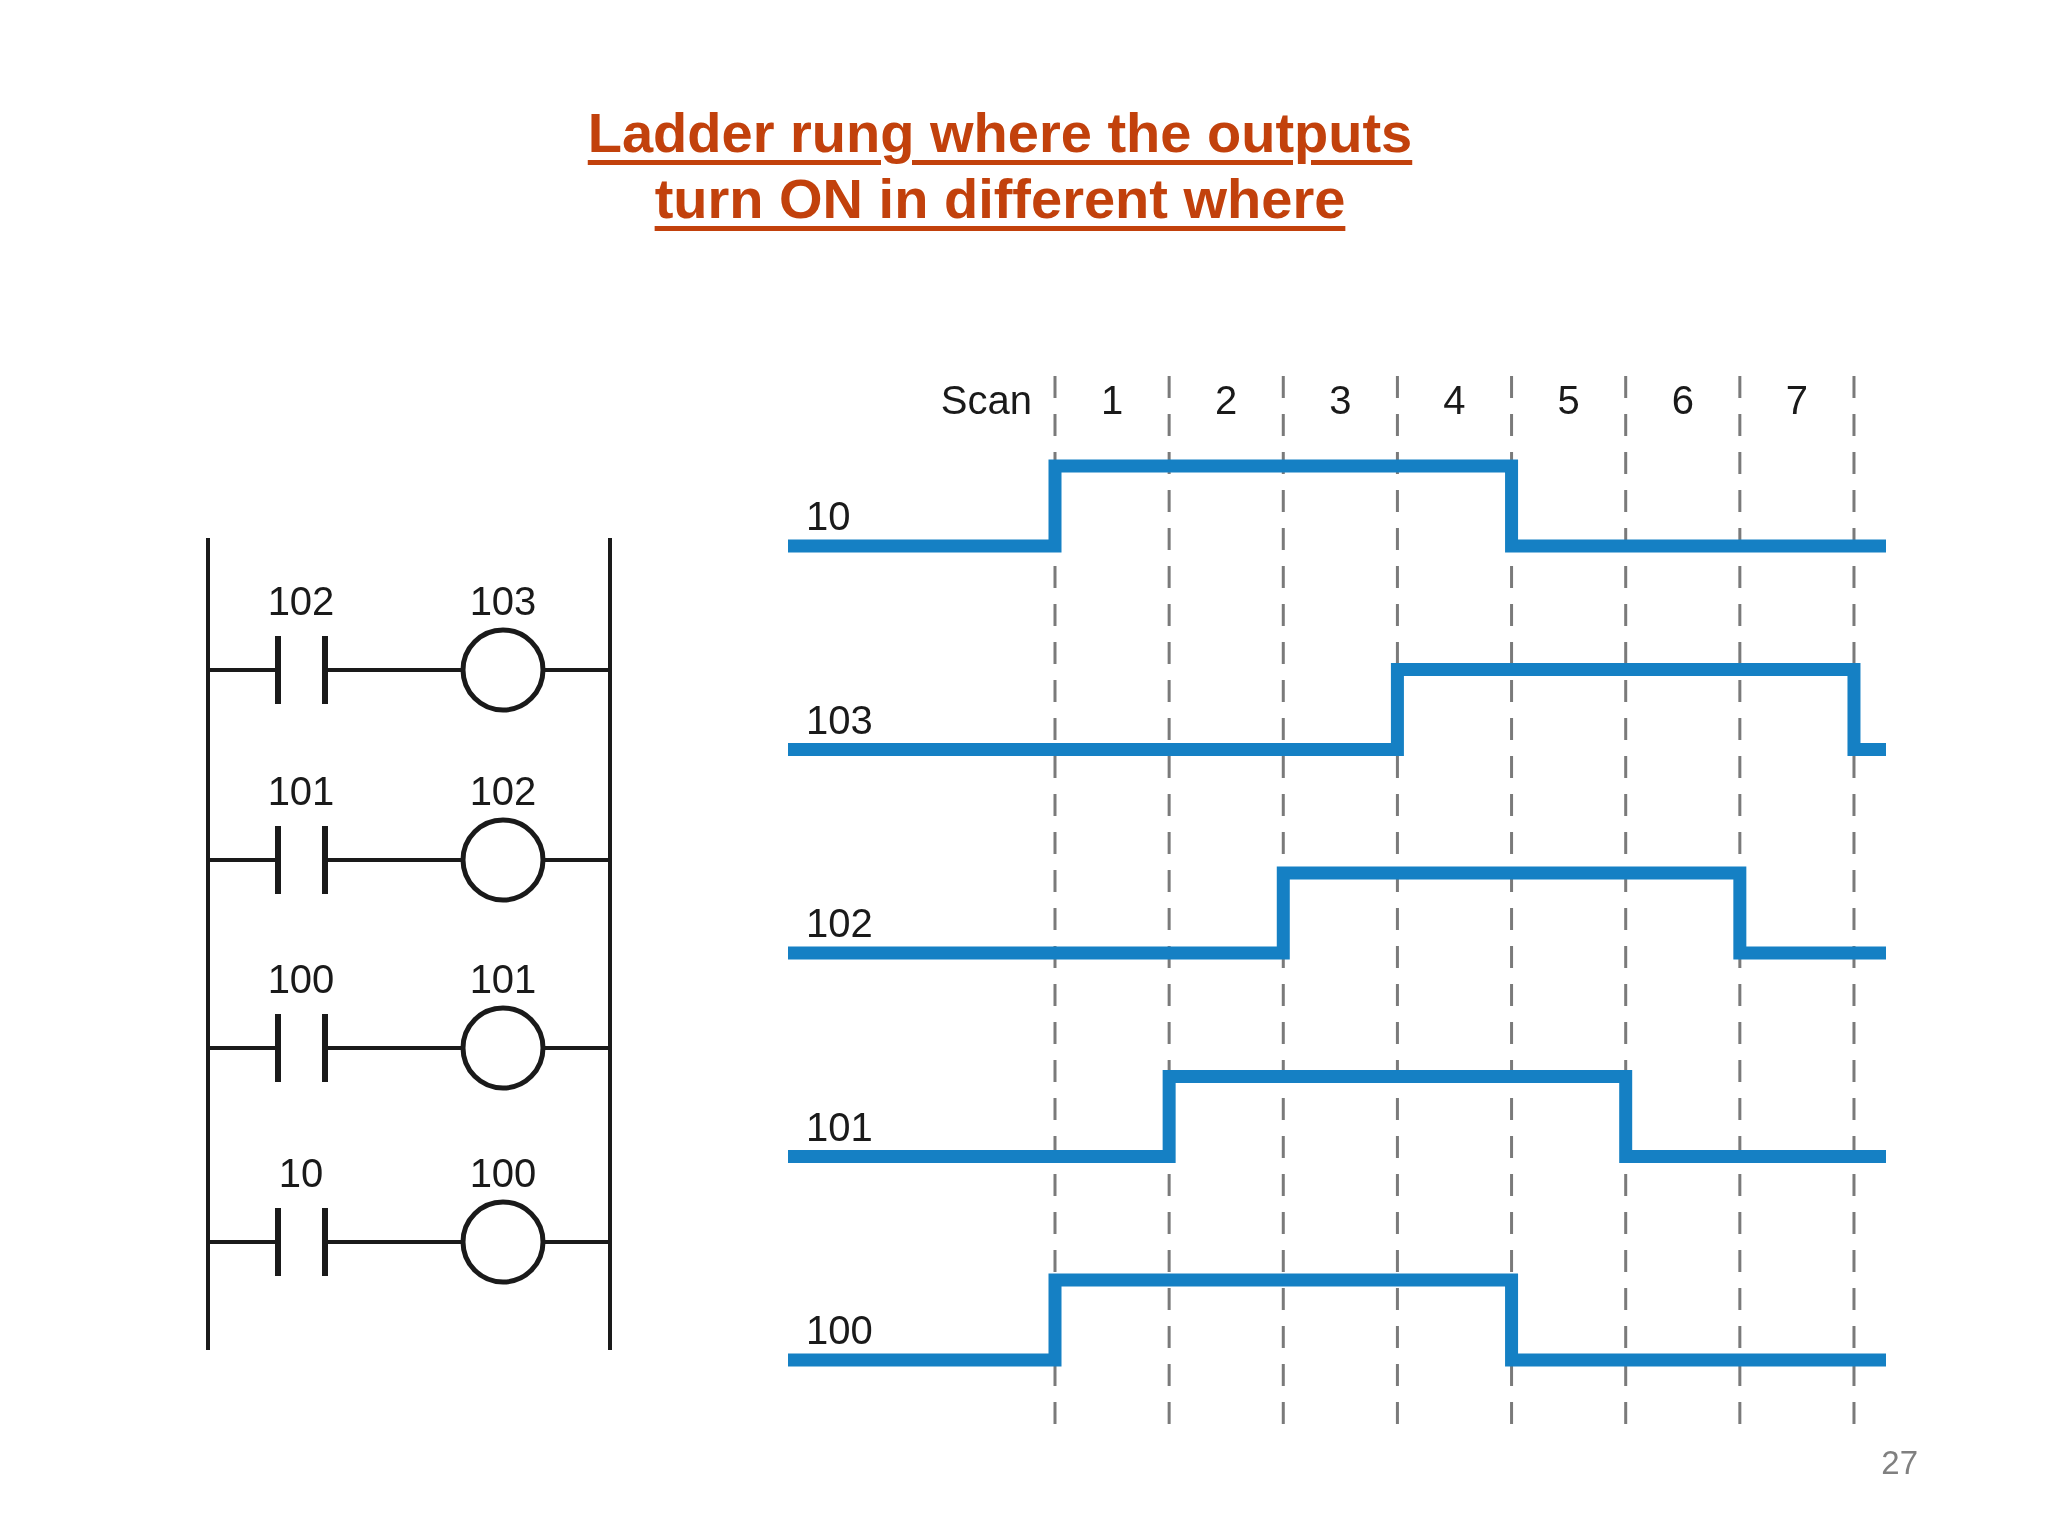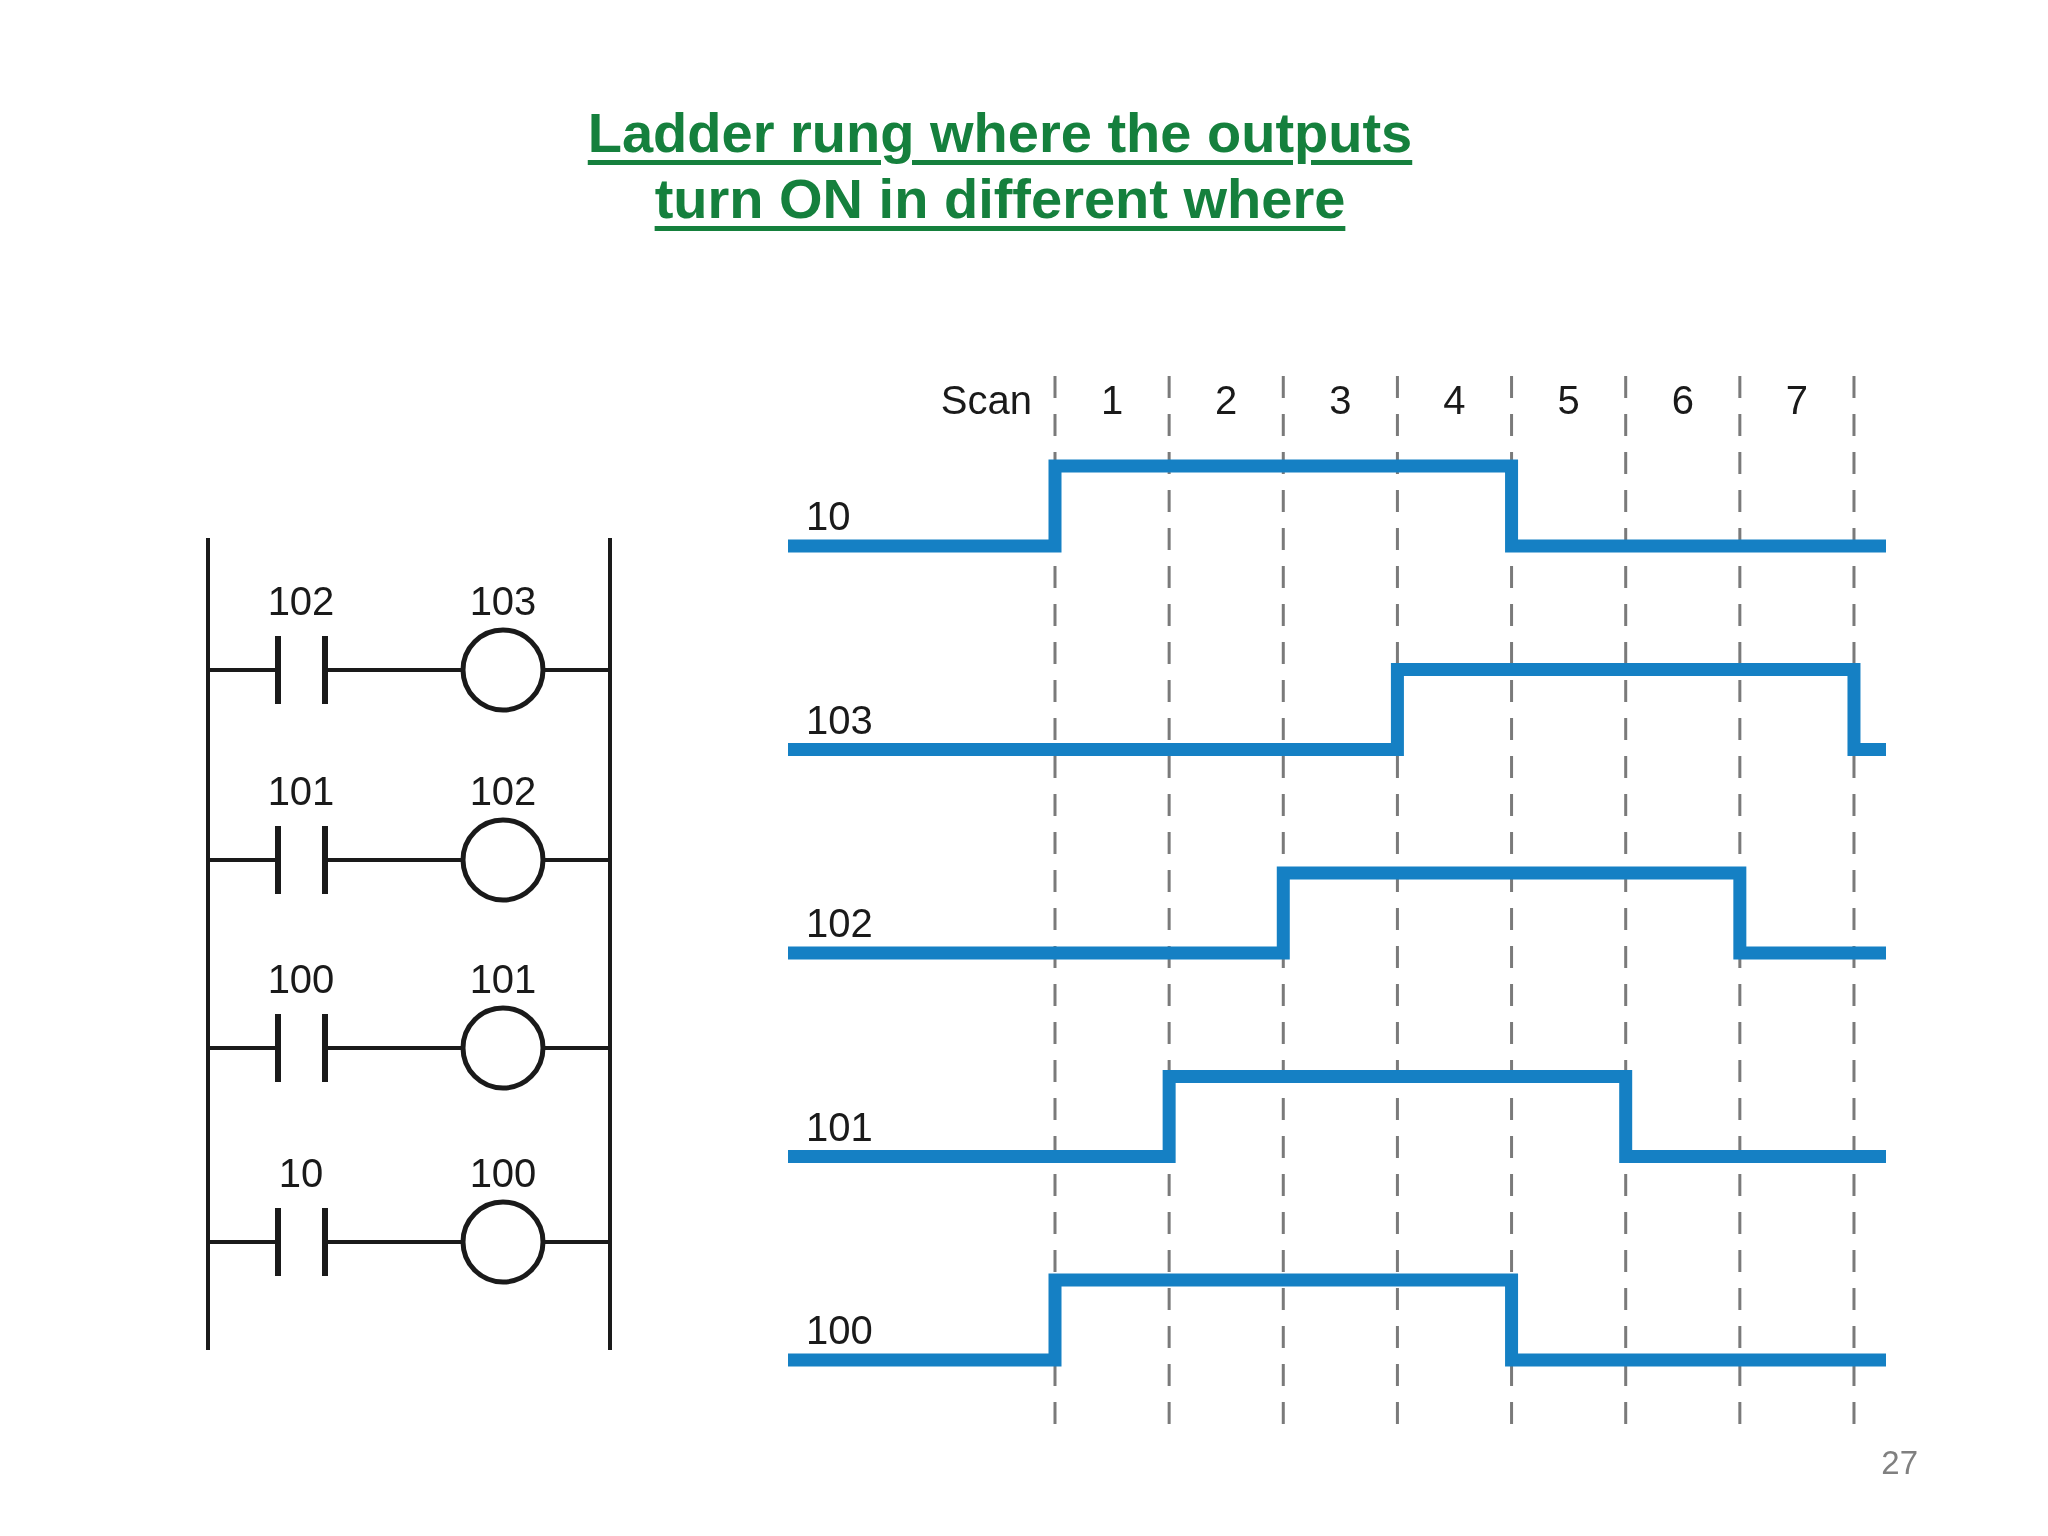--- a/index.html
+++ b/index.html
@@ -17,21 +17,21 @@
     left:0;
     width:2000px;
     text-align:center;
     color:#000000;
   }
   .title-line{
     display:block;
     font-size:56px;
     font-weight:bold;
     line-height:66px;
-    color:#15803d;
+    color:#c2410c;
   }
   .title-line > span{
     text-decoration:underline;
     text-decoration-thickness:5px;
     text-underline-offset:8px;
   }
   .page-number{
     position:absolute;
     top:1444px;
     right:130px;

